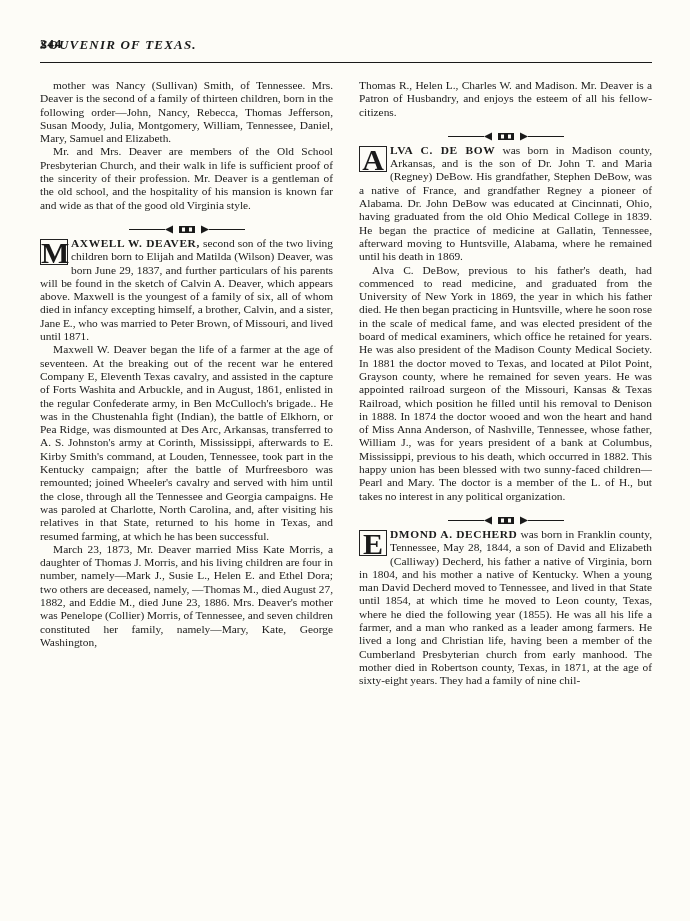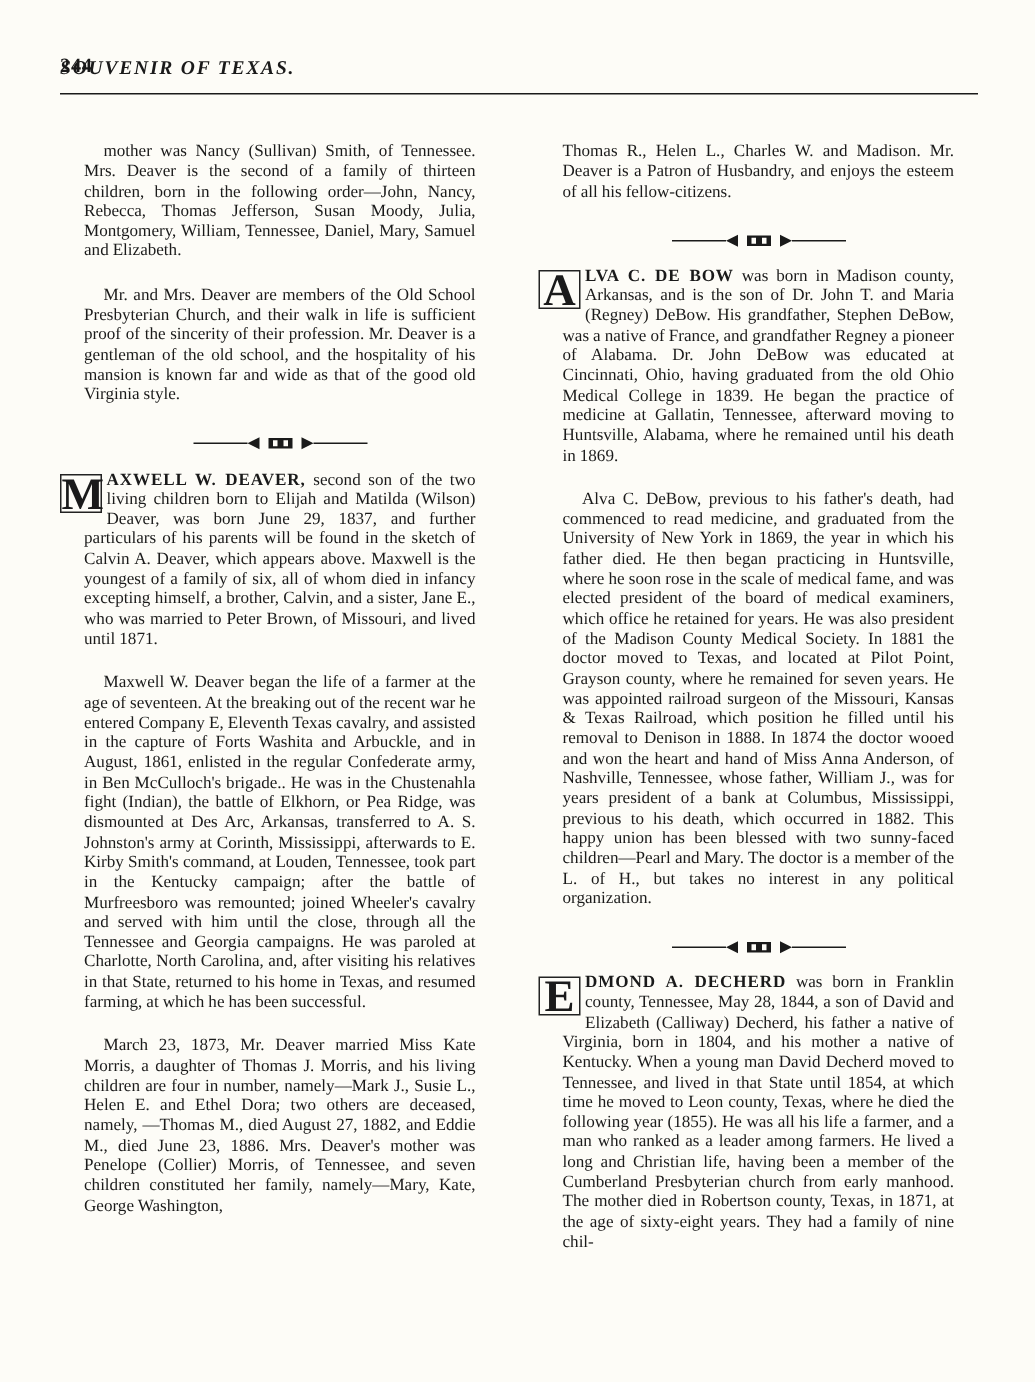--- a/index.html
+++ b/index.html
@@ -60,21 +60,21 @@
   .columns {
     display: flex;
     gap: 26px;
     height: 800px;
   }
   .col {
     width: 293px;
     position: relative;
   }
   p {
-    margin: 16px;
+    margin: 0;
     font-size: 11.4px;
     line-height: 13.3px;
     text-align: justify;
     text-justify: inter-word;
     text-indent: 13px;
     hyphens: manual;
     word-spacing: -0.2px;
   }
   p.noindent { text-indent: 0; }
 

